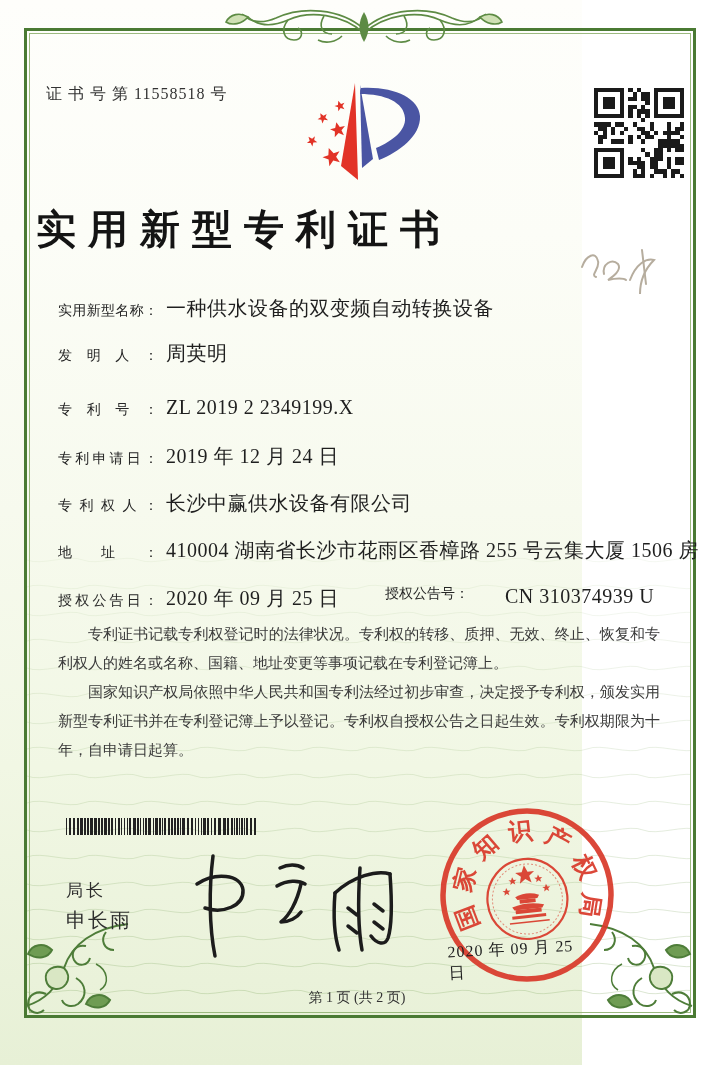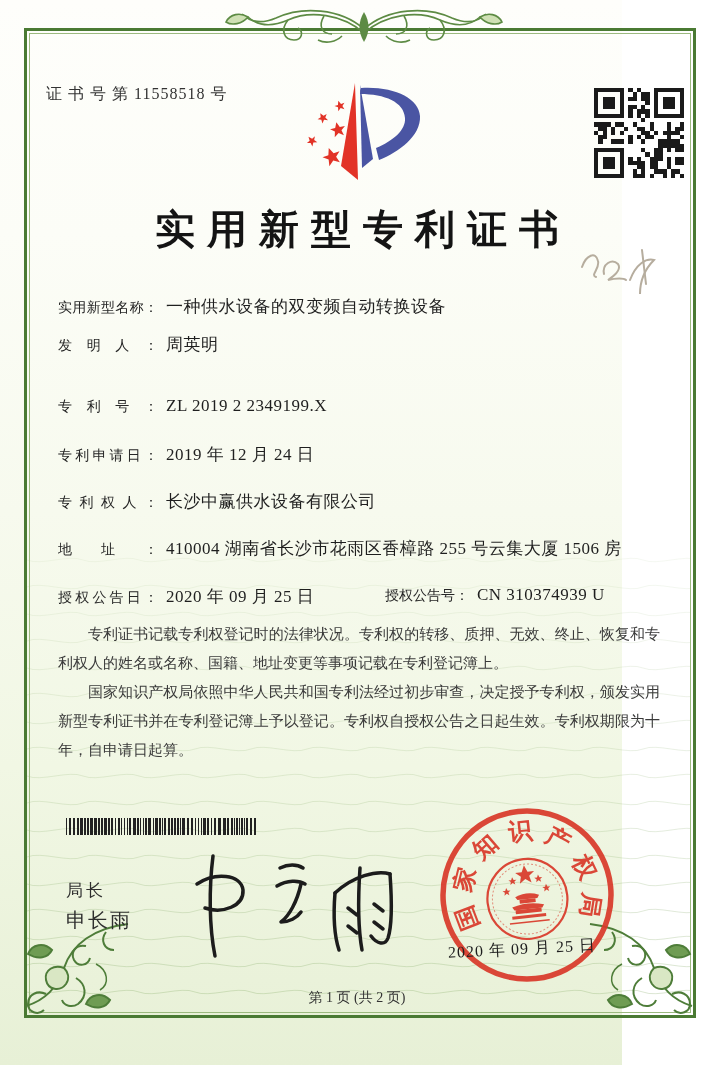--- a/index.html
+++ b/index.html
@@ -5,49 +5,48 @@
   html,body{margin:0;padding:0;}
   body{
     width:718px;height:1065px;position:relative;overflow:hidden;
     background:#ffffff;
     font-family:"Liberation Serif","DejaVu Serif",serif;
     color:#2b2b2b;
   }
   .page{
     position:absolute;left:0;top:0;width:582px;height:1065px;
     background:linear-gradient(180deg,#fefefb 0%,#fcfdf7 22%,#f7faee 48%,#f1f7e4 72%,#eaf2da 92%,#e7f0d6 100%);
-    padding-left:40px;
   }
   .frame{
     position:absolute;left:24px;top:28px;width:666px;height:984px;
     border:3px solid #4a7a33;
   }
   .frame::after{
     content:"";position:absolute;inset:2px;border:1px solid #9cba7f;
   }
   .abs{position:absolute;}
   .certno{
     left:46px;top:84px;font-size:16px;letter-spacing:1px;color:#333;
   }
   .title{
-    left:24px;top:202px;width:666px;text-align:center;
+    left:24px;top:202px;width:666px;
     font-size:40px;font-weight:bold;letter-spacing:12px;padding-left:12px;
     box-sizing:border-box;color:#141414;
   }
   .field{
     left:58px;right:30px;height:24px;display:flex;align-items:baseline;white-space:nowrap;
   }
   .flabel{
     display:inline-block;width:100px;font-size:14px;color:#262626;
     text-align:justify;text-align-last:justify;white-space:nowrap;flex:0 0 100px;
   }
   .fvalue{
-    font-size:17px;color:#1f1f1f;margin-left:8px;letter-spacing:0.5px;
-  }
-  .grant-group{position:absolute;left:327px;top:0;display:flex;align-items:flex-end;white-space:nowrap;}
+    font-size:20px;color:#1f1f1f;margin-left:8px;letter-spacing:0.5px;
+  }
+  .grant-group{position:absolute;left:327px;top:0;display:flex;align-items:flex-start;white-space:nowrap;gap:28px;}
   .flabel2{font-size:14px;color:#262626;}
   .body-text{
     left:58px;top:620px;width:602px;font-size:15px;line-height:29px;
     color:#3a3a3a;text-align:justify;
   }
   .body-text p{margin:0;text-indent:2em;}
   .officer-title{left:66px;top:879px;font-size:17px;letter-spacing:3px;color:#2e2e2e;font-family:"Liberation Sans","DejaVu Sans",sans-serif;}
   .officer-name{left:66px;top:907px;font-size:20px;letter-spacing:2px;color:#2e2e2e;font-family:"Liberation Sans","DejaVu Sans",sans-serif;}
   .seal-date{
     left:448px;top:939px;font-size:16px;letter-spacing:1px;color:#1e1e1e;
@@ -297,21 +296,21 @@
       <path d="M70,18 l4,34"></path>
     </g>
   </svg>
 
   <div class="abs title">实用新型专利证书</div>
 
   <div class="abs field" style="top:295px">
     <span class="flabel">实用新型名称：</span>
     <span class="fvalue">一种供水设备的双变频自动转换设备</span>
   </div>
-  <div class="abs field" style="top:333px">
+  <div class="abs field" style="top:340px">
     <span class="flabel">发明人：</span>
     <span class="fvalue">周英明</span>
   </div>
   <div class="abs field" style="top:396px">
     <span class="flabel">专利号：</span>
     <span class="fvalue">ZL 2019 2 2349199.X</span>
   </div>
   <div class="abs field" style="top:443px">
     <span class="flabel">专利申请日：</span>
     <span class="fvalue">2019 年 12 月 24 日</span>

